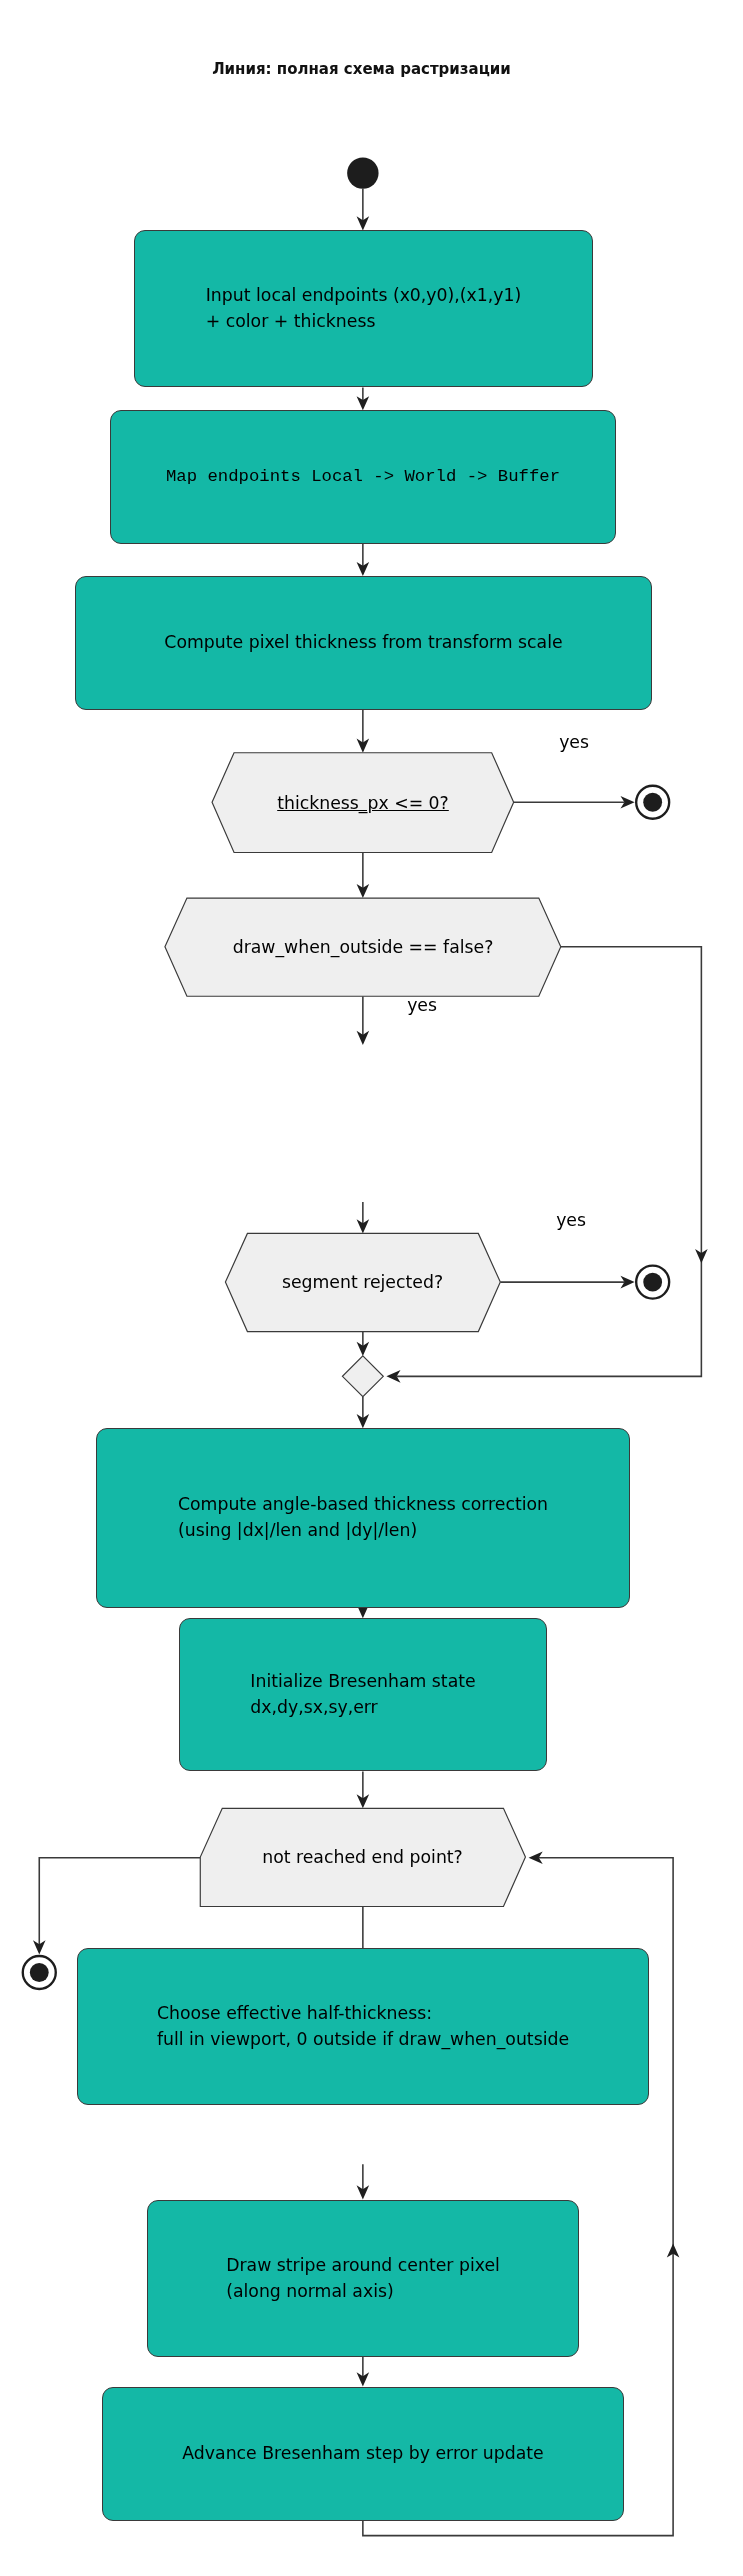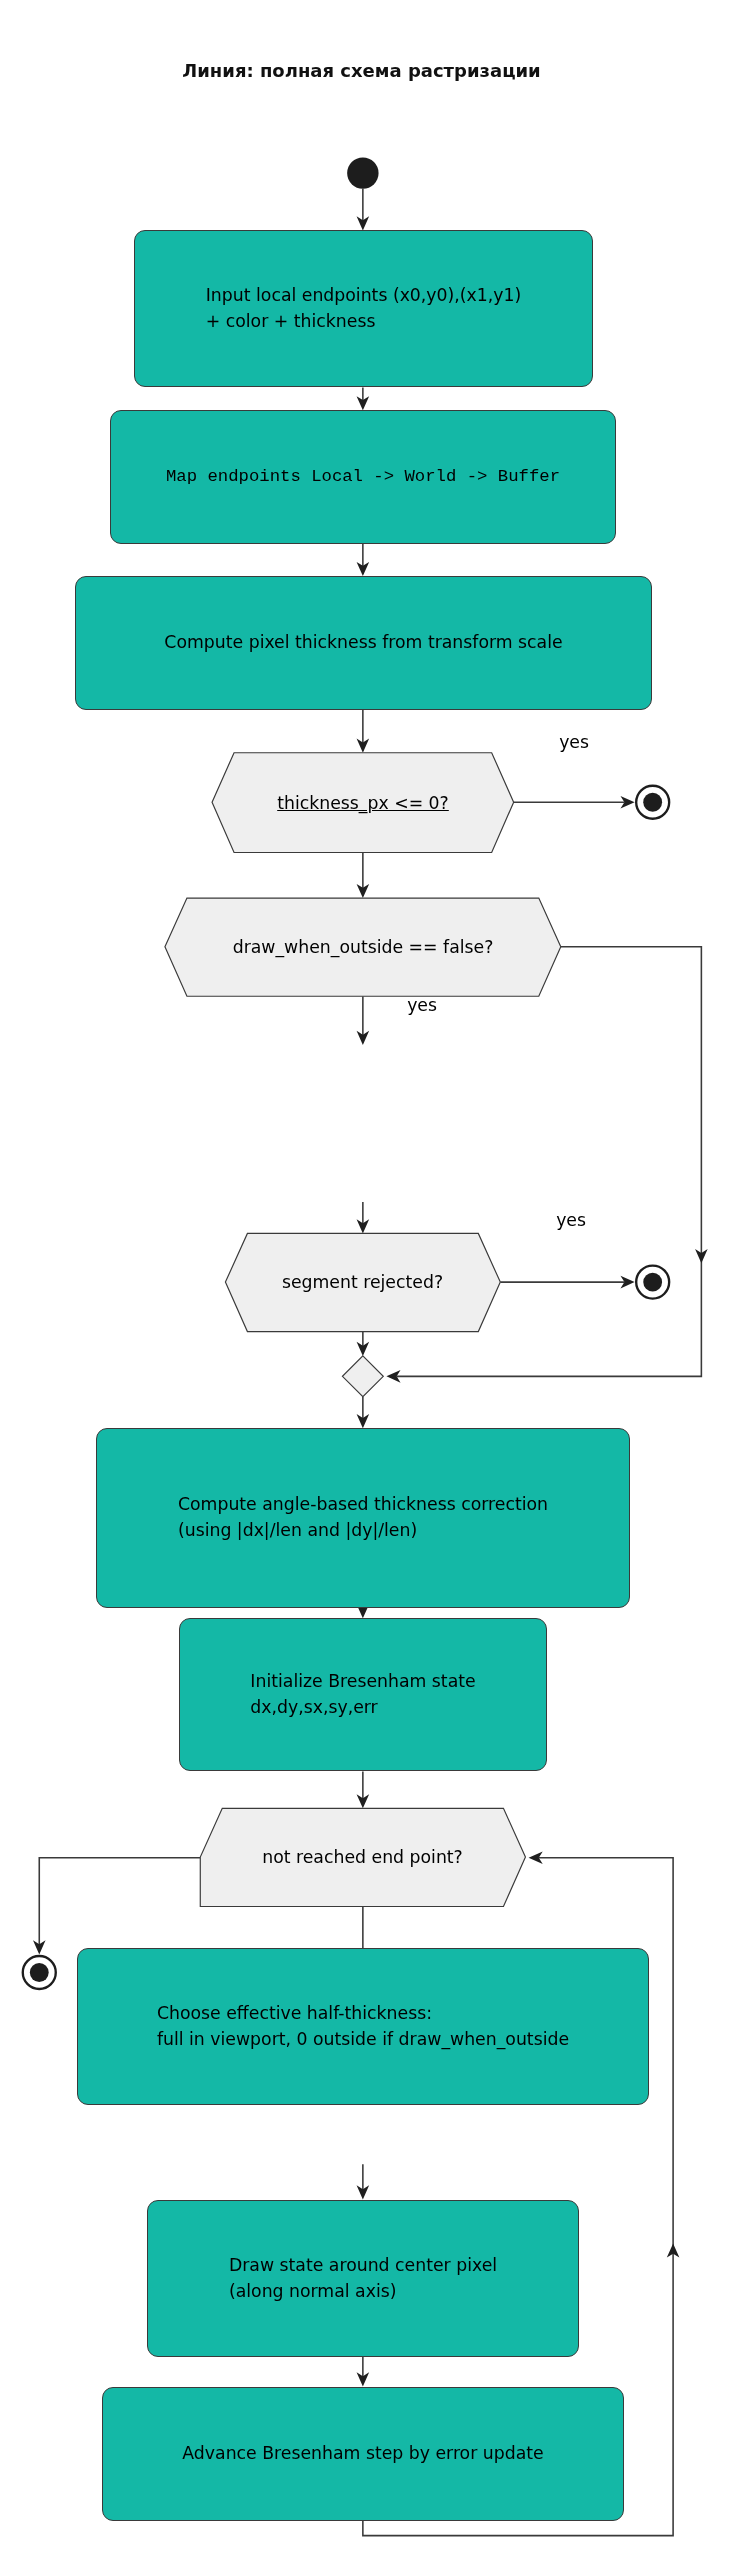--- a/index.html
+++ b/index.html
@@ -9,21 +9,21 @@
     height:2576px;
     background:#ffffff;
     font-family:"DejaVu Sans","Liberation Sans",sans-serif;
     color:#000000;
     overflow:hidden;
   }
   #title{
     position:absolute;
     top:60px;left:0;width:723px;
     text-align:center;
-    font-size:18px;
+    font-size:15px;
     font-weight:bold;
     color:#111111;
   }
   svg.layer{position:absolute;top:0;left:0;}
   .activity{
     position:absolute;
     background:#14b8a6;
     border:1.2px solid #3a3a3a;
     border-radius:11px;
     display:flex;
@@ -170,21 +170,21 @@
 
   <div class="activity" style="left:77px;top:1948px;width:572px;height:157px;">
     <div class="txt">
       <div>Choose effective half-thickness:</div>
       <div>full in viewport, 0 outside if draw_when_outside</div>
     </div>
   </div>
 
   <div class="activity" style="left:147px;top:2200px;width:432px;height:157px;">
     <div class="txt">
-      <div>Draw state around center pixel</div>
+      <div>Draw stripe around center pixel</div>
       <div>(along normal axis)</div>
     </div>
   </div>
 
   <div class="activity" style="left:102px;top:2387px;width:522px;height:134px;">
     <div class="txt">
       <div>Advance Bresenham step by error update</div>
     </div>
   </div>
 

